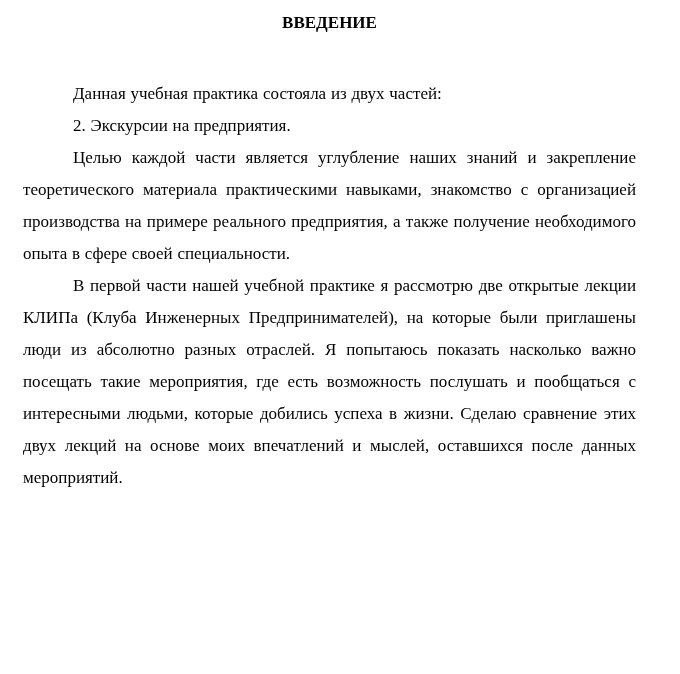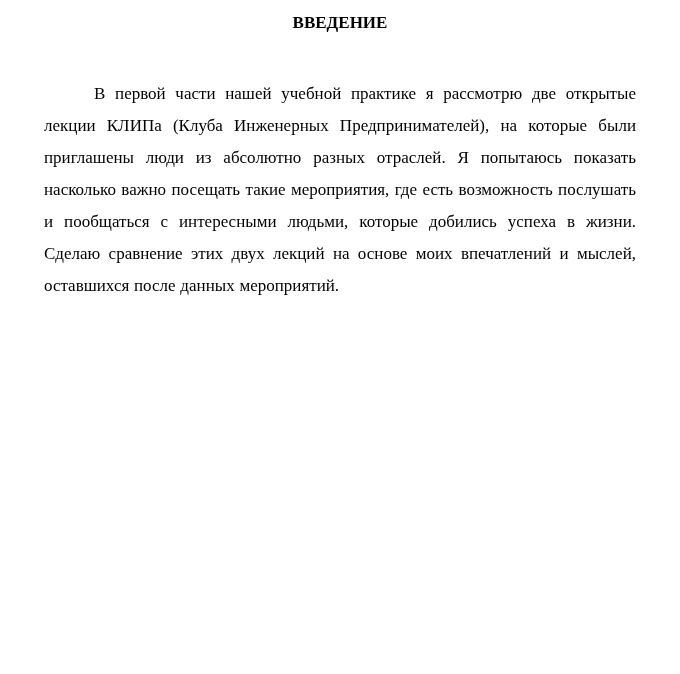--- a/index.html
+++ b/index.html
@@ -9,21 +9,21 @@
   }
   .page {
     position: relative;
     width: 680px;
     height: 674px;
     box-sizing: border-box;
     background: #ffffff;
     color: #000000;
     font-family: "Liberation Serif", "DejaVu Serif", serif;
     font-size: 17px;
-    padding: 10px 44px 0 44px;
+    padding: 10px 44px 0 23px;
     overflow: hidden;
   }
   .doc-title {
     margin: 0 0 42px 0;
     text-align: center;
     font-size: 17px;
     font-weight: bold;
     line-height: 26px;
   }
   .para {
@@ -33,19 +33,22 @@
     line-height: 32px;
     word-spacing: 0.5px;
   }
 </style>
 </head>
 <body>
 
 <div class="page">
   <h1 class="doc-title">ВВЕДЕНИЕ</h1>
 
+  <p class="para">Данная учебная практика состояла из двух частей:</p>
 
 
+  <p class="para">2. Экскурсии на предприятия.</p>
 
+  <p class="para">Целью каждой части является углубление наших знаний и закрепление теоретического материала практическими навыками, знакомство с организацией производства на примере реального предприятия, а также получение необходимого опыта в сфере своей специальности.</p>
 
   <p class="para">В первой части нашей учебной практике я рассмотрю две открытые лекции КЛИПа (Клуба Инженерных Предпринимателей), на которые были приглашены люди из абсолютно разных отраслей.  Я попытаюсь показать насколько важно посещать такие мероприятия, где есть возможность послушать и пообщаться с интересными людьми, которые добились успеха в жизни. Сделаю сравнение этих двух лекций на основе моих впечатлений и мыслей, оставшихся после данных мероприятий.</p>
 
 </div>
 
 </body></html>

